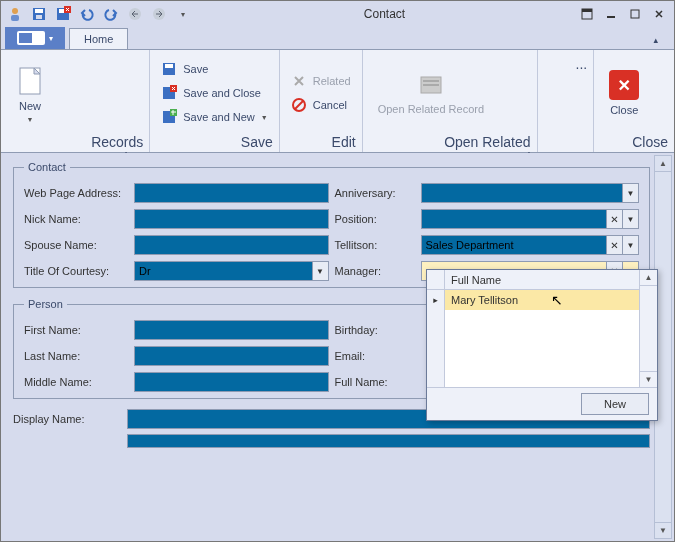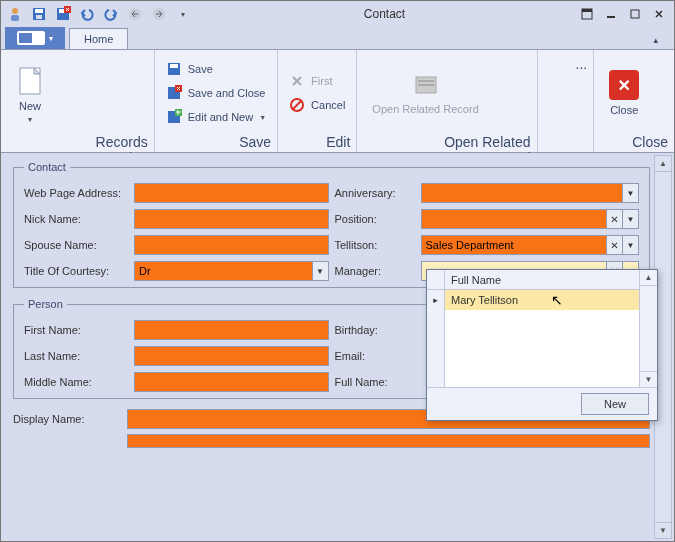--- a/index.html
+++ b/index.html
@@ -41,21 +41,21 @@
   .scroll-up, .scroll-down { height: 16px; display: flex; align-items: center; justify-content: center; color: #555; font-size: 8px; cursor: pointer; }
   .scroll-up { border-bottom: 1px solid #b5bfd5; }
   .scroll-down { position: absolute; bottom: 0; left: 0; right: 0; border-top: 1px solid #b5bfd5; }
   
   fieldset { border: 1px solid #8f9bb3; margin-bottom: 10px; padding: 10px 10px 6px 10px; }
   legend { padding: 0 4px; color: #3b4a6b; font-size: 11px; }
   .field-grid-2 { display: grid; grid-template-columns: 1fr 1fr; column-gap: 30px; row-gap: 5px; gap: 6px; }
   .field { display: flex; align-items: center; gap: 6px; }
   .field label { width: 104px; color: #333; font-size: 11px; }
   .field .input-wrap { flex: 1; position: relative; display: flex; }
-  .text-input { flex: 1; height: 20px; border: 1px solid #8f9bb3; background: #f97316; padding: 0 4px; font-size: 11px; outline: none; }
+  .text-input { flex: 1; height: 20px; border: 1px solid #8f9bb3; background: #0369a1; padding: 0 4px; font-size: 11px; outline: none; }
   .combo-btn { width: 16px; height: 20px; background: #e8ecf5; border: 1px solid #8f9bb3; border-left: none; display: flex; align-items: center; justify-content: center; font-size: 8px; color: #333; cursor: pointer; }
   .clear-btn { width: 16px; height: 20px; background: #e8ecf5; border: 1px solid #8f9bb3; border-left: none; display: flex; align-items: center; justify-content: center; font-size: 10px; color: #333; cursor: pointer; }
   .ellipsis-btn { width: 20px; height: 20px; background: #e8ecf5; border: 1px solid #8f9bb3; border-left: none; display: flex; align-items: center; justify-content: center; font-size: 10px; color: #333; cursor: pointer; letter-spacing: 1px; font-weight: bold; }
   
   .plain-row { display: flex; align-items: center; gap: 6px; margin-bottom: 5px; }
   .plain-row label { width: 108px; color: #333; font-size: 11px; }
   
   
   .dropdown-panel { position: absolute; left: 425px; top: 116px; width: 232px; height: 152px; background: #fff; border: 1px solid #6b7a99; box-shadow: 2px 2px 6px rgba(0,0,0,0.25); z-index: 10; display: flex; flex-direction: column; }
   .dd-grid { flex: 1; border-bottom: 1px solid #c2c9dc; display: flex; }
@@ -198,36 +198,36 @@
                 <path d="M11 2 l3 3 M14 2 l-3 3" stroke="#fff"></path>
               </svg>
             <span>Save and Close</span>
           </div>
           <div class="rb-small">
             <svg width="16" height="16">
                 <rect x="2" y="2" width="12" height="12" fill="#3b6fc2"></rect>
                 <rect x="9" y="0" width="7" height="7" fill="#4caf50"></rect>
                 <path d="M12 1 v5 M10 3 h5" stroke="#fff"></path>
               </svg>
-            <span>Edit and New</span>
+            <span>Save and New</span>
             <span style="font-size:7px;color:#555;">▼</span>
           </div>
         </div>
       </div>
       <div class="ribbon-group-label">Save</div>
     </div>
 
     <div class="ribbon-group">
       <div class="ribbon-group-body">
         <div class="rb-small-col">
           <div class="rb-small disabled" style="color:#9aa0ad">
             <svg width="16" height="16">
                 <path d="M4 4 L12 12 M12 4 L4 12" stroke="#aaa" stroke-width="2"></path>
               </svg>
-            <span>First</span>
+            <span>Related</span>
           </div>
           <div class="rb-small">
             <svg width="16" height="16">
                 <circle cx="8" cy="8" r="6" fill="none" stroke="#d93025" stroke-width="2"></circle>
                 <line x1="4" y1="12" x2="12" y2="4" stroke="#d93025" stroke-width="2"></line>
               </svg>
             <span>Cancel</span>
           </div>
         </div>
       </div>

